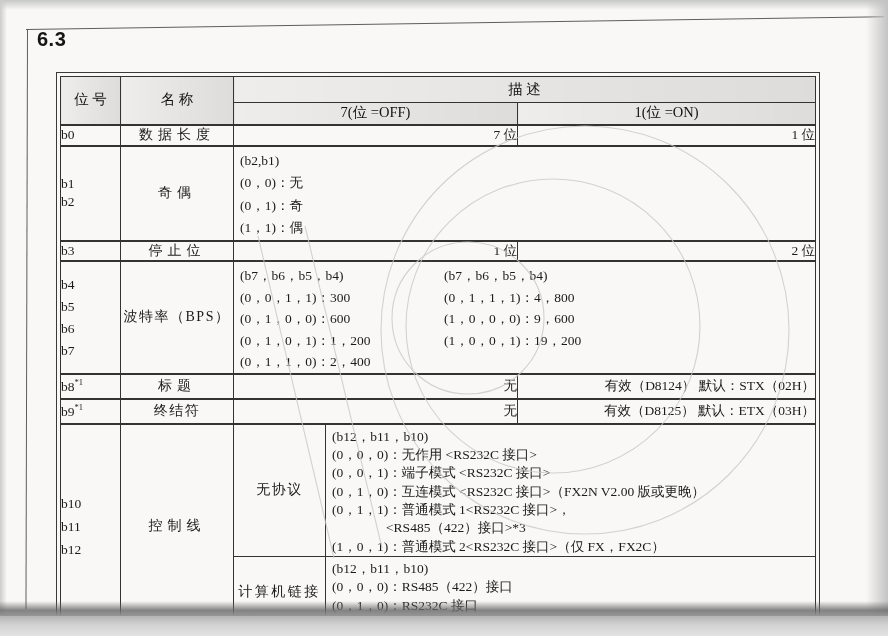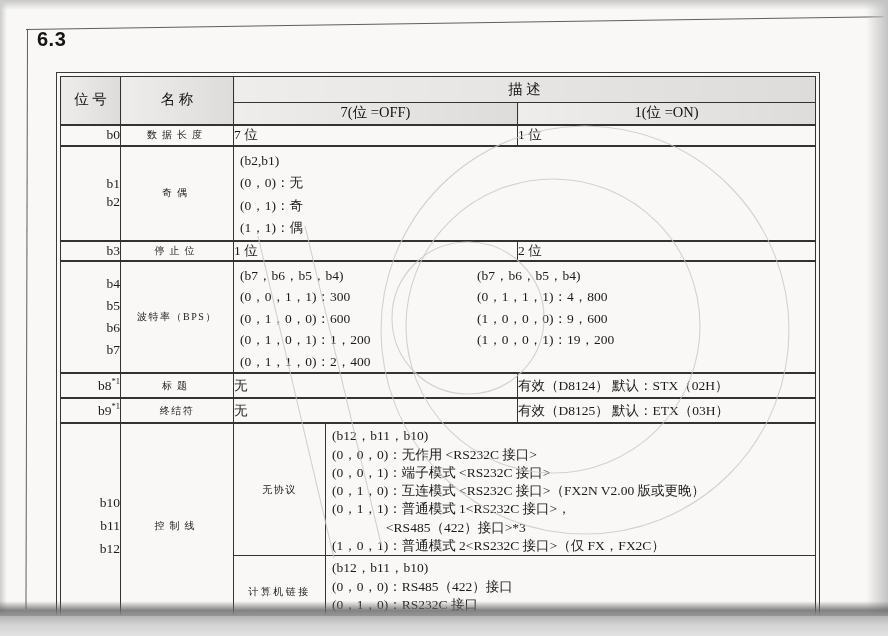--- a/index.html
+++ b/index.html
@@ -40,27 +40,27 @@
   .tablewrap{
     position:absolute;left:56px;top:72px;width:764px;height:556px;z-index:2;
     border:1.5px solid #3a3a3a;padding:3px;box-sizing:border-box;
   }
   table{width:100%;height:100%;border-collapse:collapse;table-layout:fixed;}
   td{border:1px solid #333;padding:0;vertical-align:middle;
      font-size:13.5px;line-height:1.35;background:transparent;}
   tr.thick td{border-top-width:2px;}
   td.hdr{background:linear-gradient(90deg,#eeedeb 0%,#dddcda 100%);
      text-align:center;font-size:14.5px;color:#111;}
-  td.bit{text-align:right;font-size:13.5px;}
-  td.name{text-align:center;font-size:10px;letter-spacing:5px;}
+  td.bit{text-align:left;font-size:13.5px;}
+  td.name{text-align:center;font-size:14px;letter-spacing:5px;}
   td.name.tight{letter-spacing:1.5px;}
-  td.cv{text-align:left;}
+  td.cv{text-align:right;}
   td.lines{vertical-align:top;padding:3px 4px 0 6px;}
   sup{font-size:8.5px;vertical-align:super;letter-spacing:0;}
-  .bps{display:flex;gap:33px;}
+  .bps{display:flex;}
   .bps > div{line-height:21.5px;}
   .bps .l{width:168px;}
   .bps .r{margin-left:36px;}
   .parity-lines{line-height:22.5px;padding-top:2px;}
   .ctrlA-lines{line-height:18.3px;padding-top:1px;}
   .ctrlB-lines{line-height:18.5px;padding-top:2px;}
 
   
   .watermark{position:absolute;left:0;top:0;z-index:3;pointer-events:none;}
 </style>

